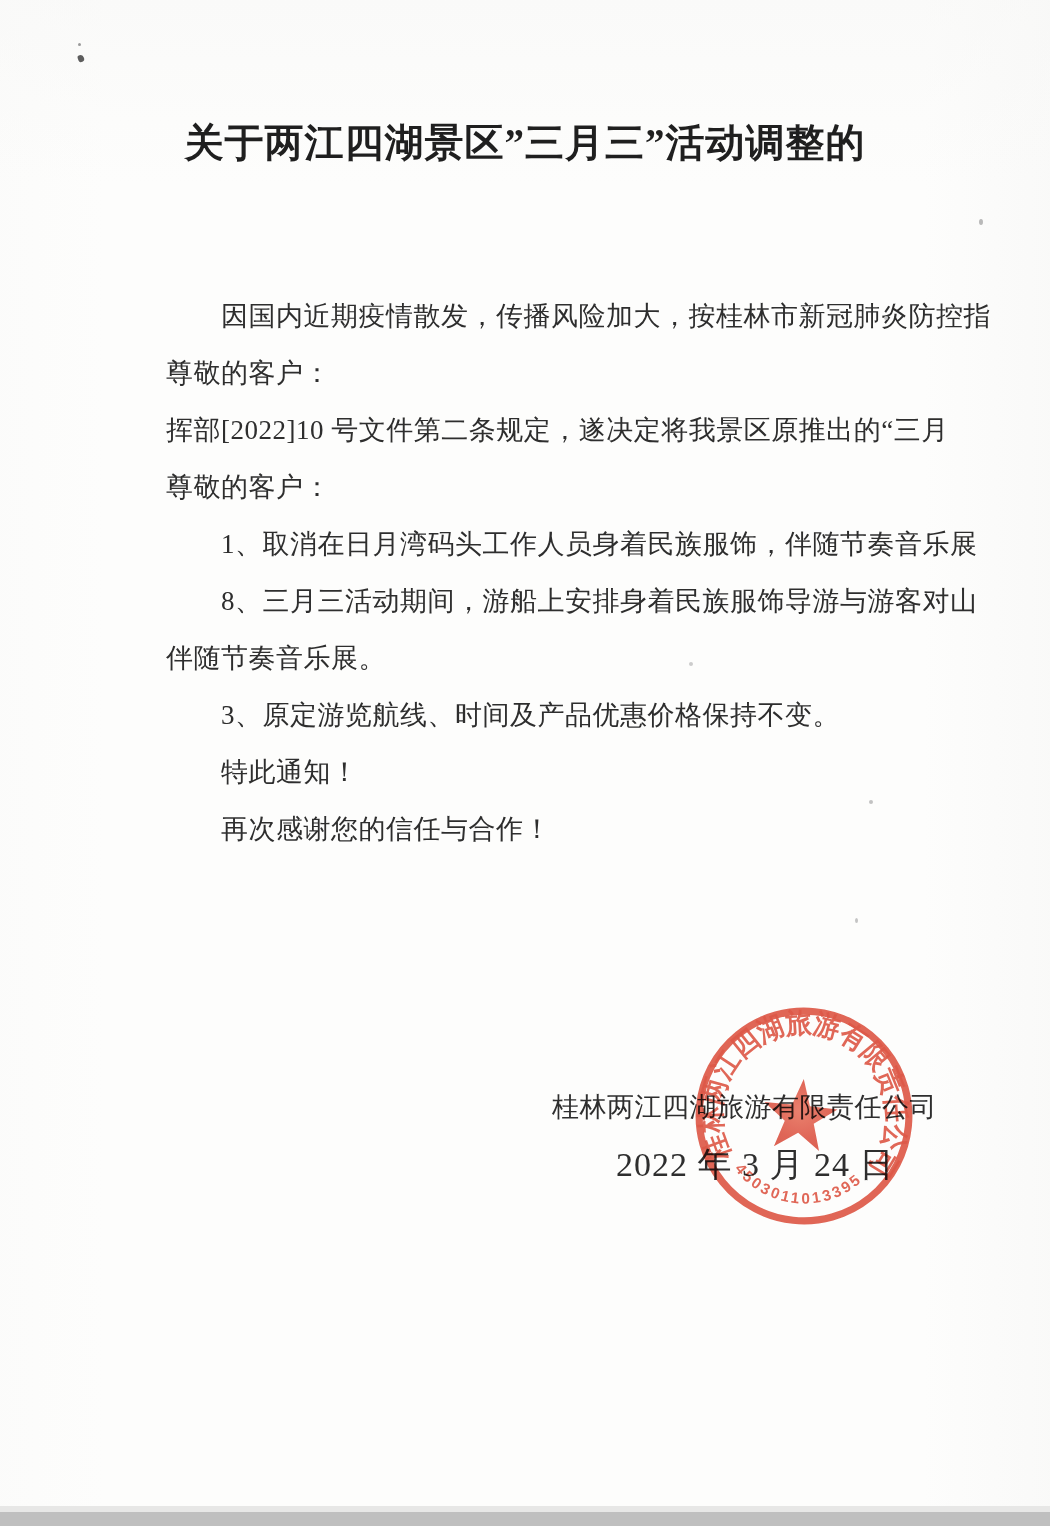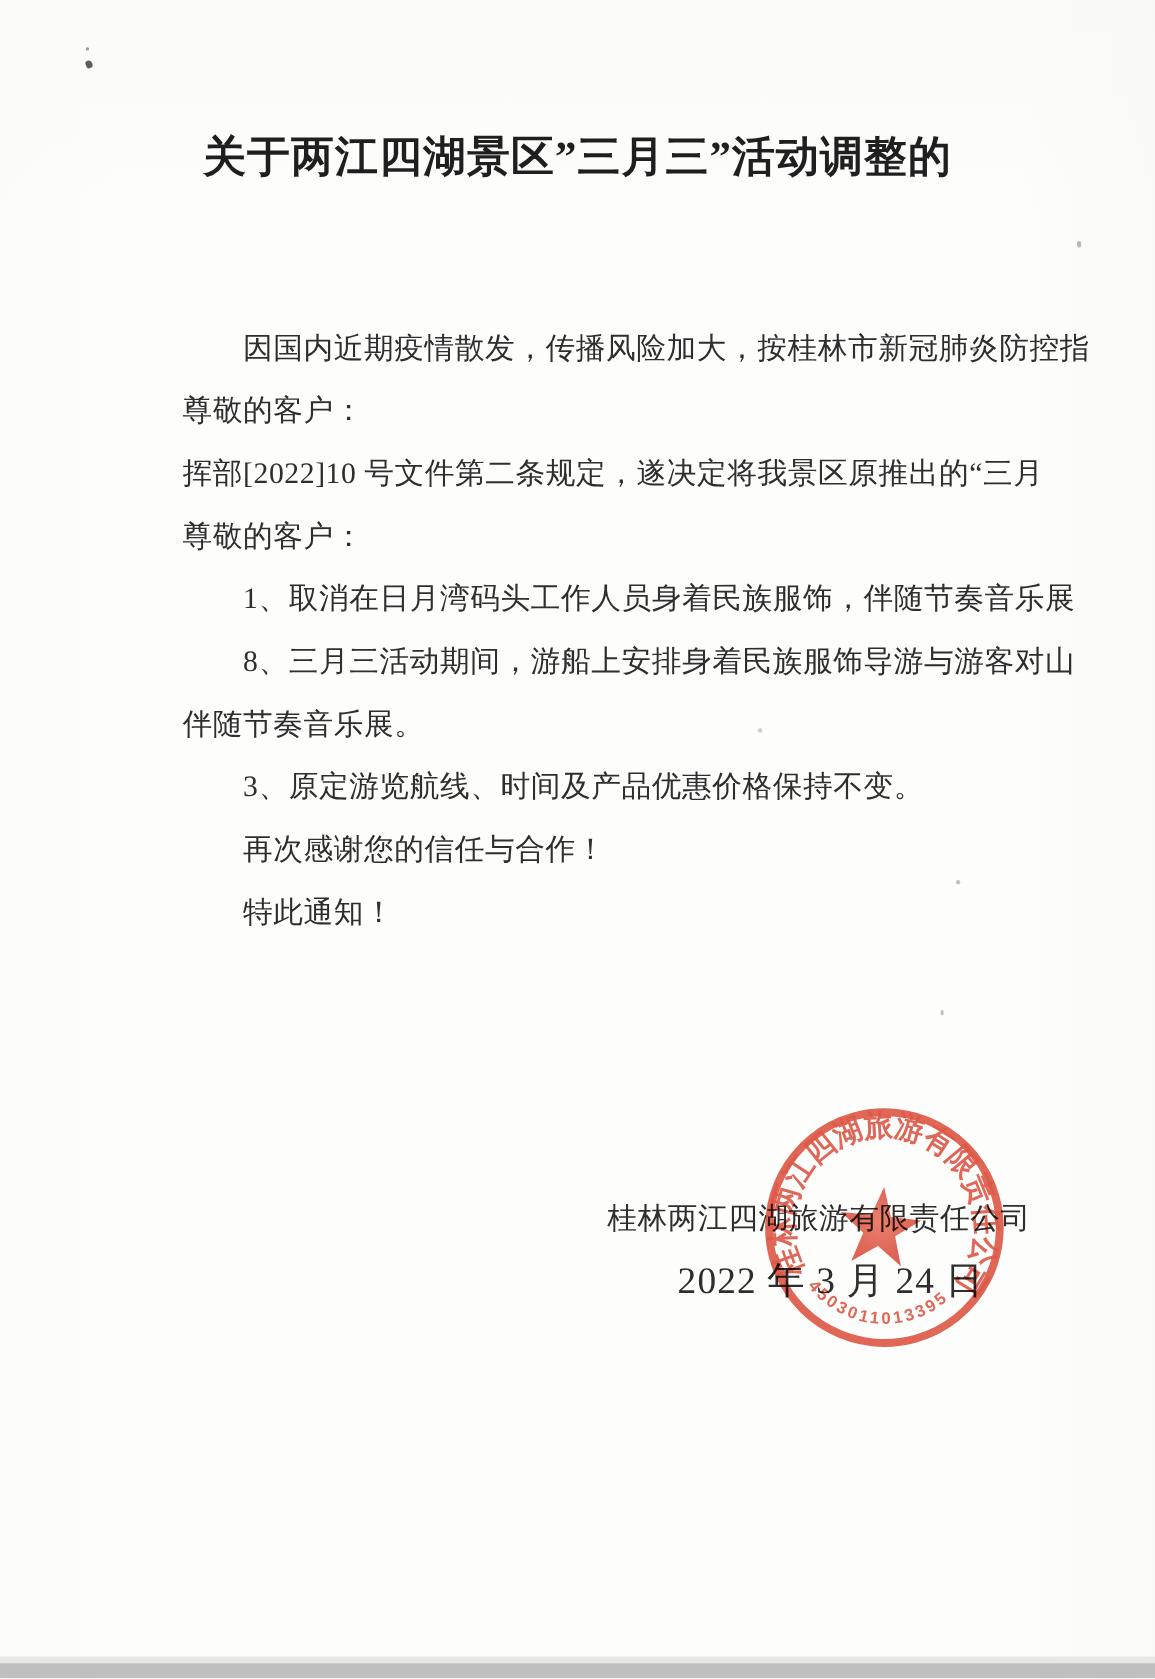--- a/index.html
+++ b/index.html
@@ -105,22 +105,22 @@
 
   <div class="body-text">
     <span class="line indent">因国内近期疫情散发，传播风险加大，按桂林市新冠肺炎防控指</span>
     <span class="line">尊敬的客户：</span>
     <span class="line">挥部[2022]10 号文件第二条规定，遂决定将我景区原推出的“三月</span>
     <span class="line">尊敬的客户：</span>
     <span class="line indent">1、取消在日月湾码头工作人员身着民族服饰，伴随节奏音乐展</span>
     <span class="line indent">8、三月三活动期间，游船上安排身着民族服饰导游与游客对山</span>
     <span class="line">伴随节奏音乐展。</span>
     <span class="line indent">3、原定游览航线、时间及产品优惠价格保持不变。</span>
+    <span class="line indent">特此通知！</span>
     <span class="line indent">再次感谢您的信任与合作！</span>
-    <span class="line indent">特此通知！</span>
   </div>
 
   <div class="signature-company">桂林两江四湖旅游有限责任公司</div>
   <div class="signature-date">2022 年 3 月 24 日</div>
 
   <svg class="seal" viewBox="0 0 220 220" xmlns="http://www.w3.org/2000/svg">
     <defs>
       <path id="sealTopArc" d="M 42.8,157 A 82,82 0 1 1 177.2,157" fill="none"></path>
       <path id="sealBottomArc" d="M 44.1,165.3 A 86,86 0 0 0 175.9,165.3" fill="none"></path>
       <radialGradient id="inkFade" cx="50%" cy="45%" r="60%">

